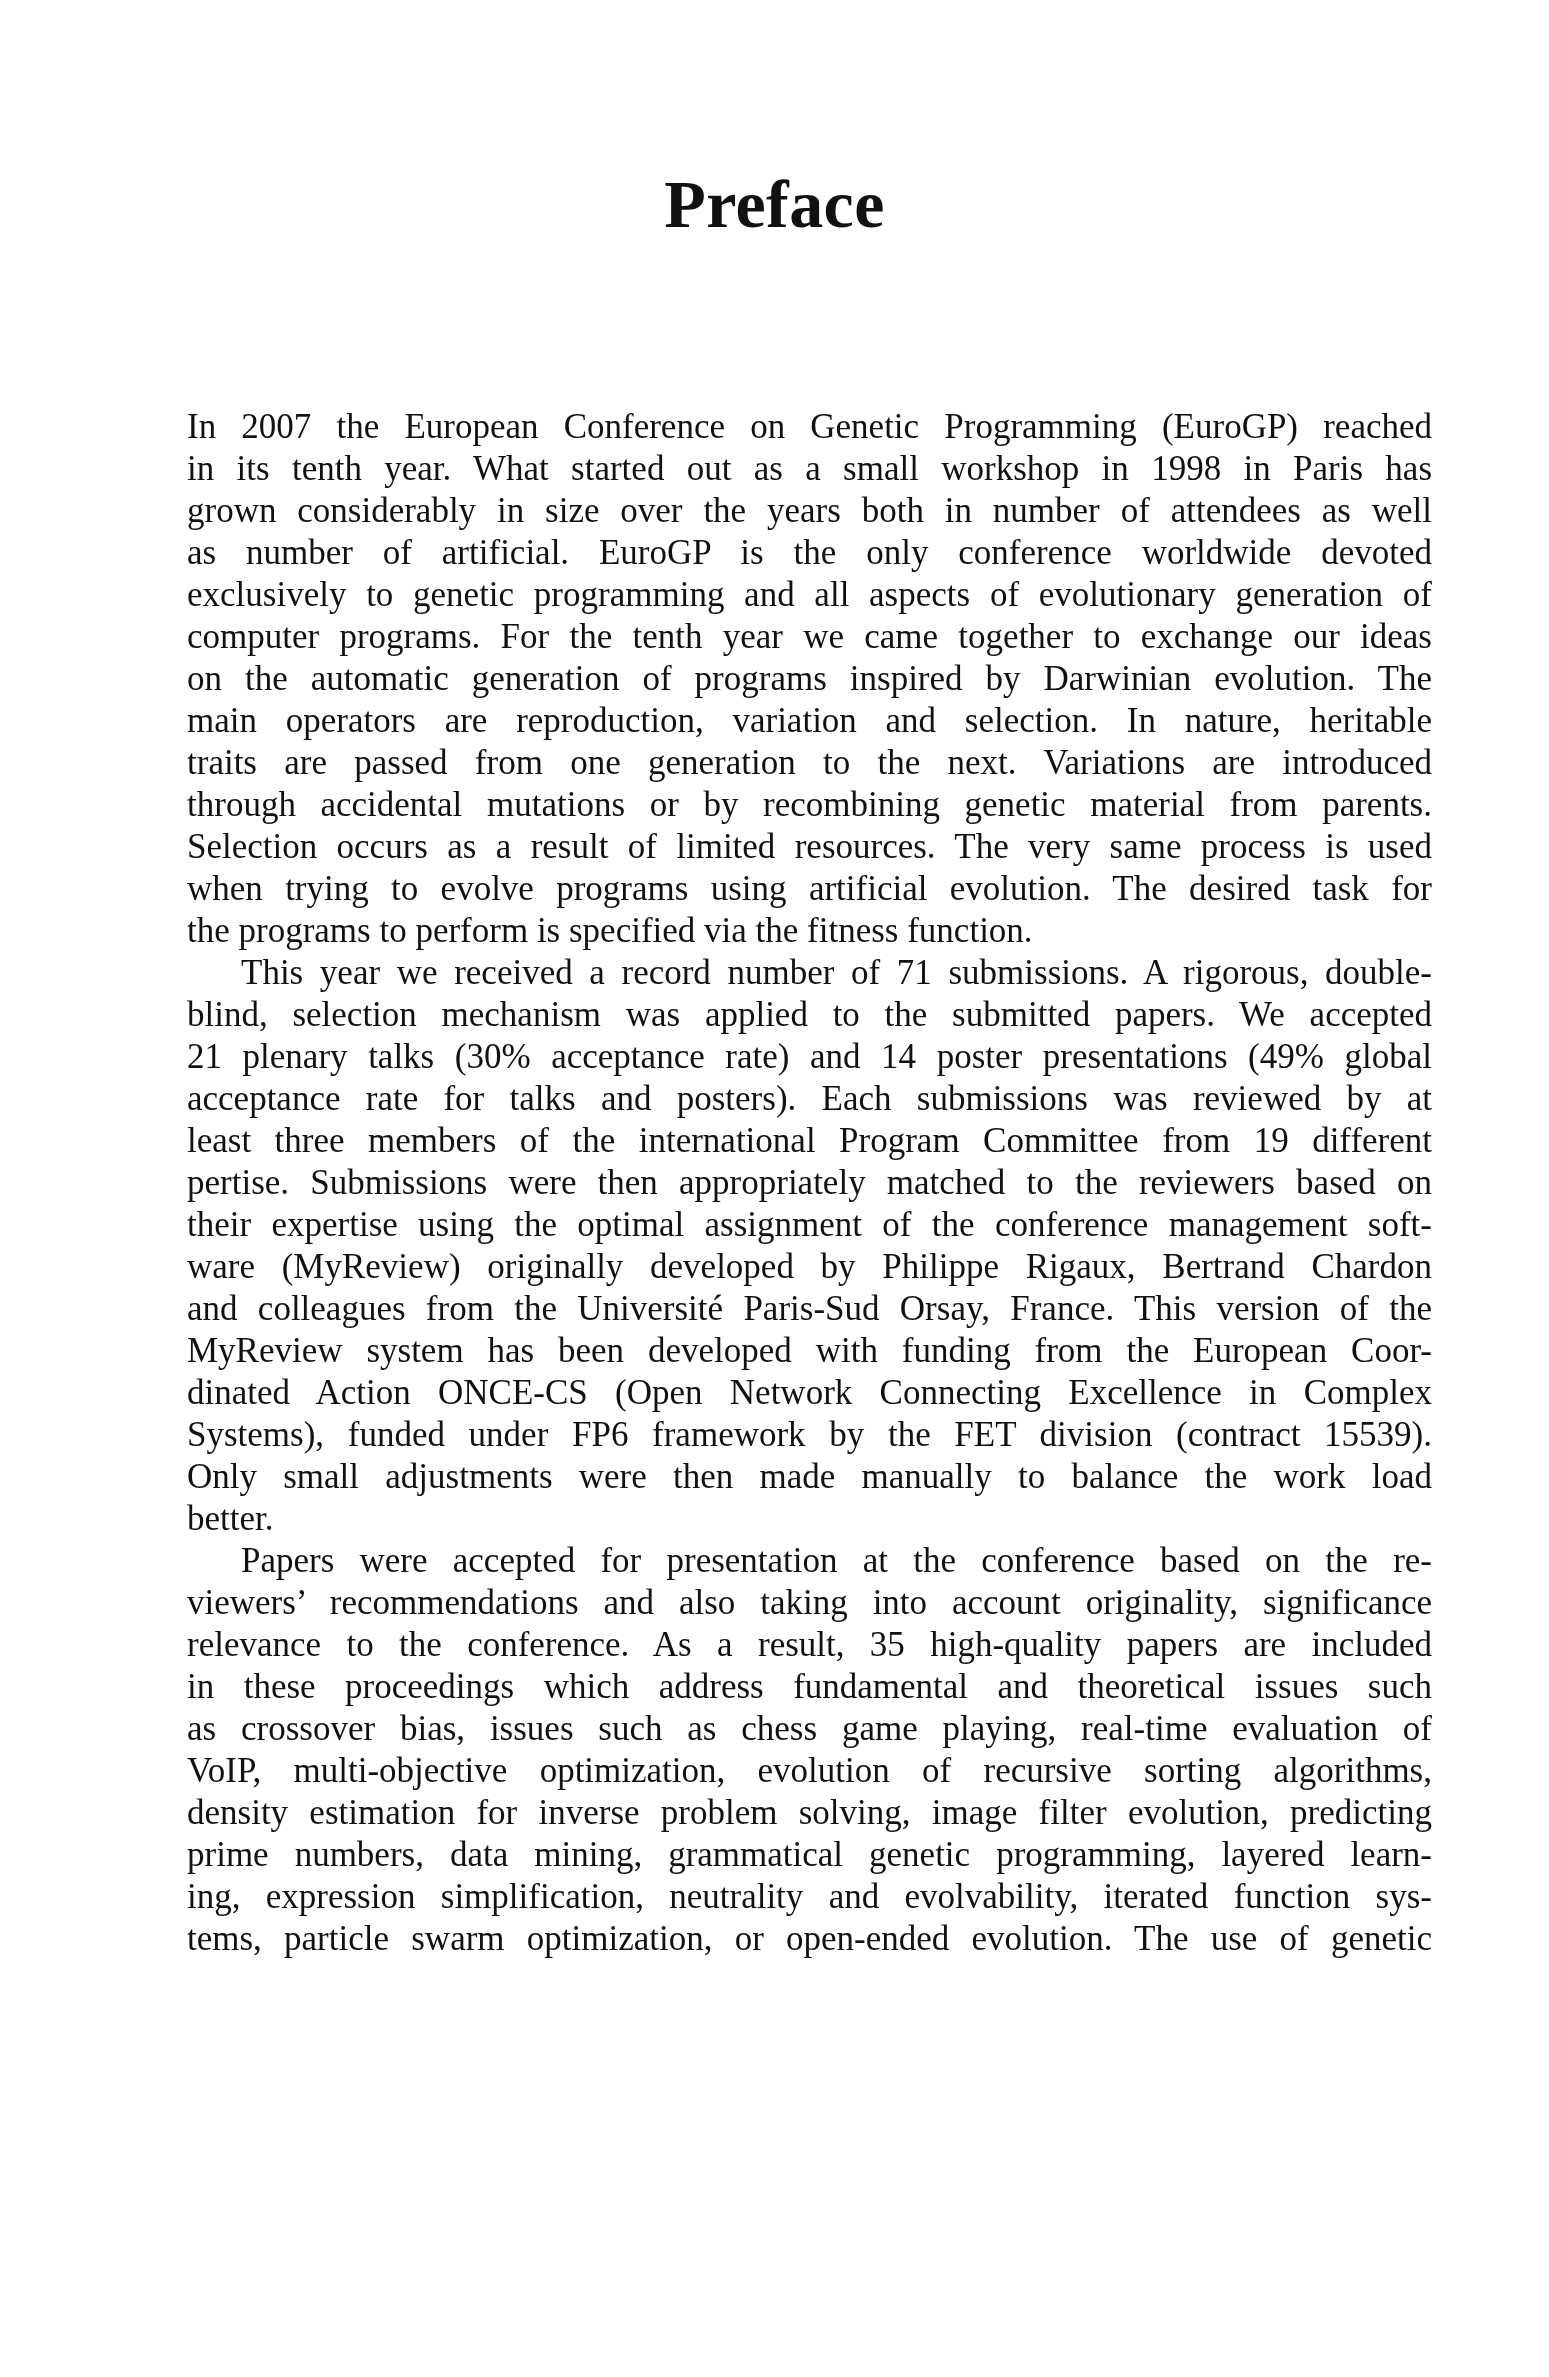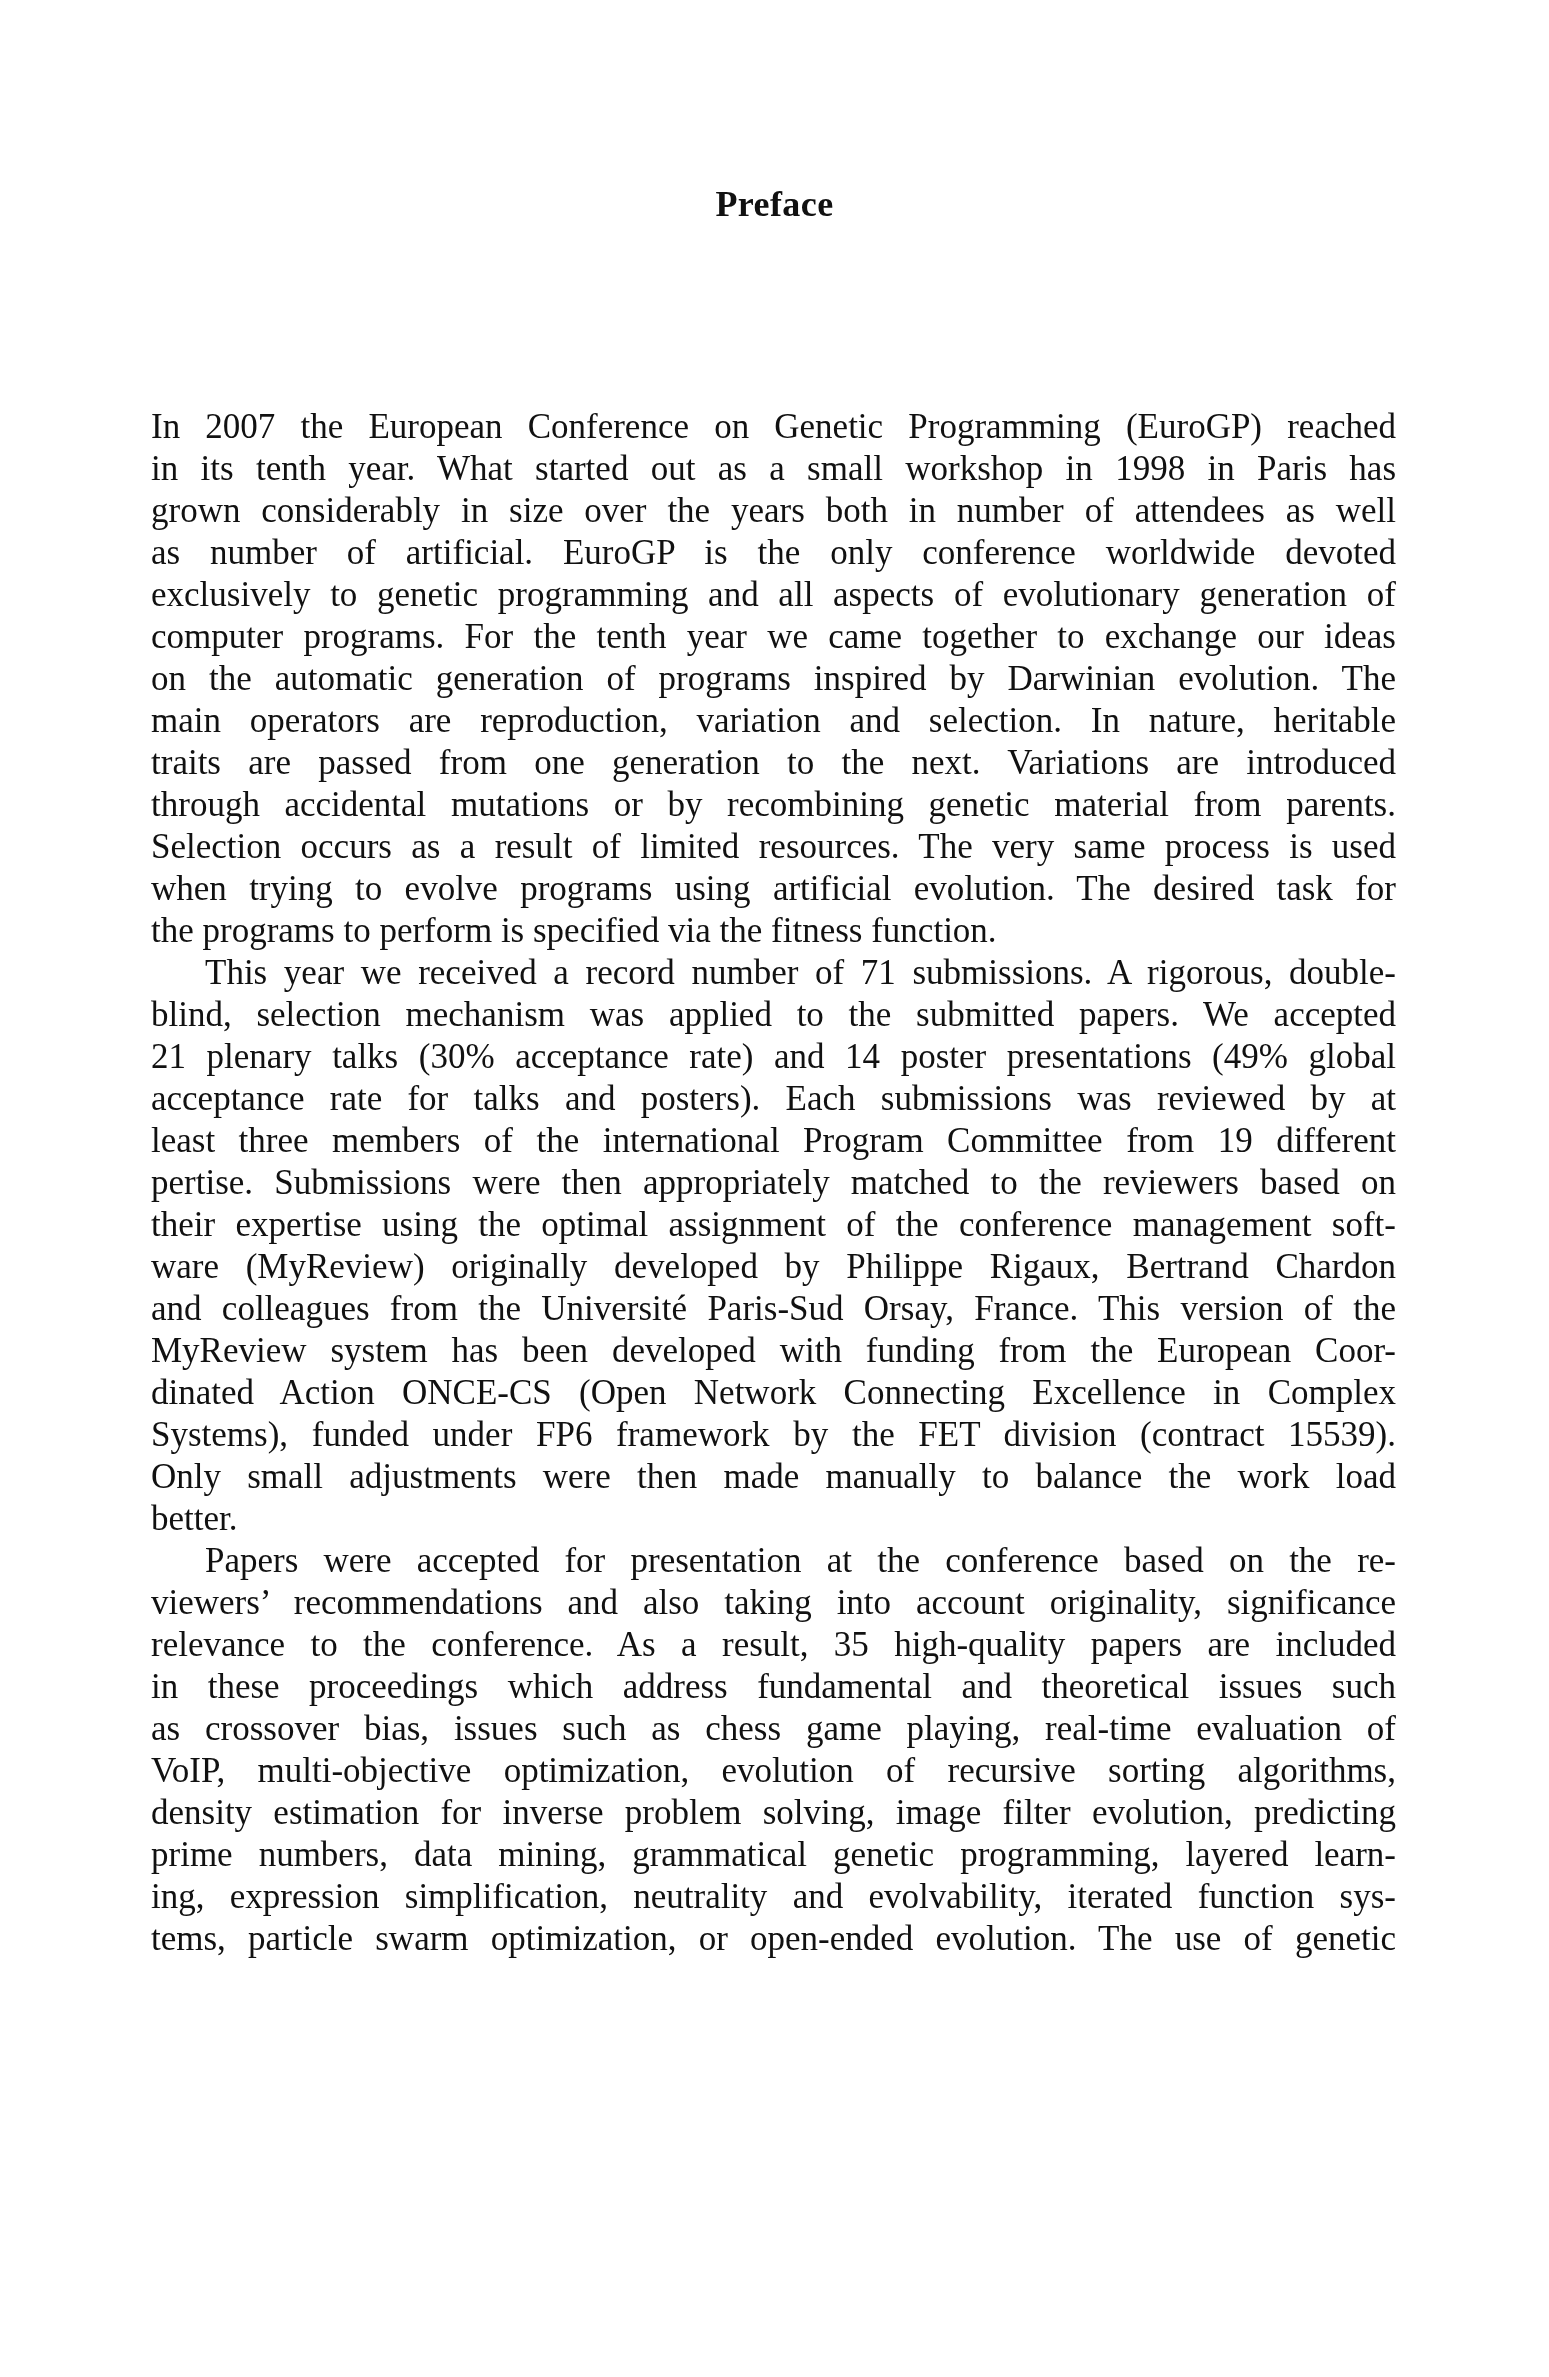--- a/index.html
+++ b/index.html
@@ -16,21 +16,21 @@
     font-family: "DejaVu Serif", "Liberation Serif", serif;
   }
   .page-title {
     position: absolute;
     left: 0;
     width: 1549px;
     top: 176px;
     text-align: center;
     font-family: "Liberation Serif", "DejaVu Serif", serif;
     font-weight: bold;
-    font-size: 36px;
+    font-size: 68px;
     line-height: 57px;
     letter-spacing: 0.4px;
     margin: 0;
   }
   .body-text {
     position: absolute;
     left: 151px;
     top: 406px;
     width: 1245px;
     font-family: "Liberation Serif", "DejaVu Serif", serif;
@@ -38,20 +38,21 @@
     line-height: 42px;
   }
   .line {
     display: block;
     width: 1245px;
     height: 42px;
     white-space: nowrap;
     text-align: justify;
     text-align-last: justify;
     overflow: visible;
+    margin-left: 36px;
   }
   .line.last {
     text-align: right;
     text-align-last: left;
   }
   .line.indent {
     padding-left: 54px;
     width: 1191px;
   }
   .paragraph { margin: 0; padding: 0; }

